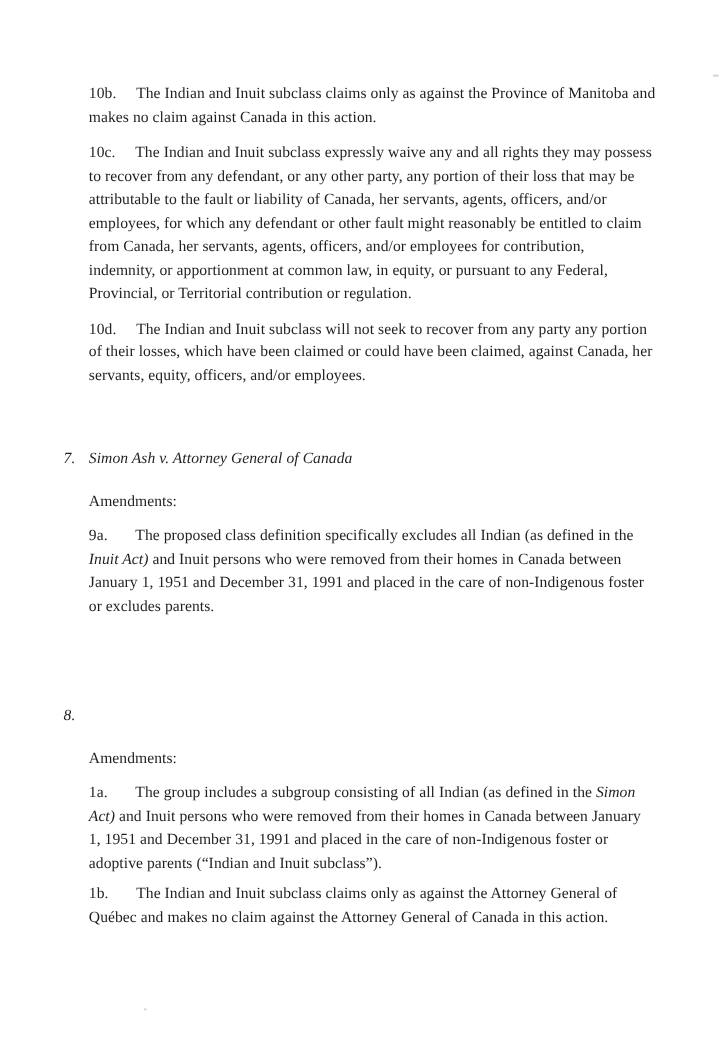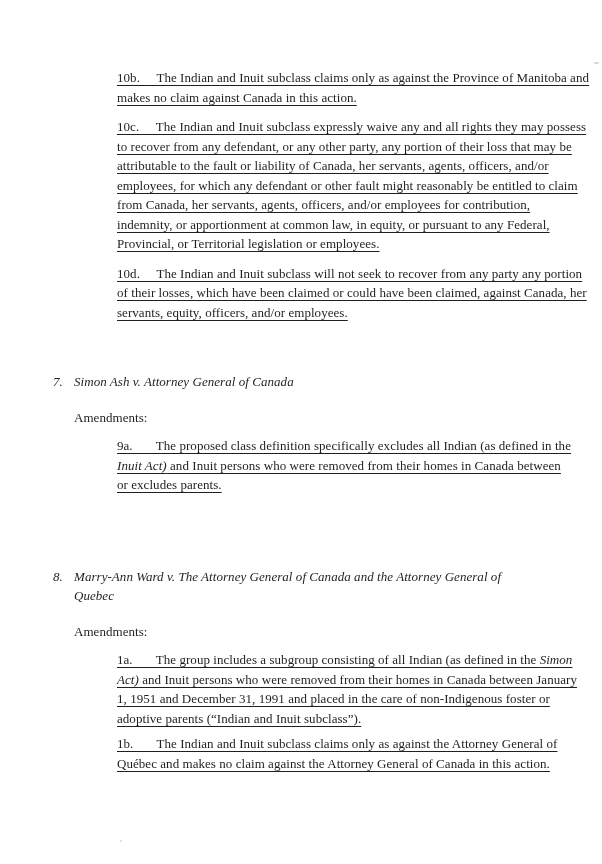--- a/index.html
+++ b/index.html
@@ -12,24 +12,22 @@
     color:#1f1f1f;
   }
   .content{padding:68px 36px 0 74px;}
   .line{
     font-size:13px;
     line-height:19.5px;
     letter-spacing:0.05px;
     white-space:nowrap;
   }
   .para .line{
-    text-decoration:underline;
     text-decoration-thickness:1px;
     text-underline-offset:3px;
-    margin-left:43px;
   }
   .para{margin-bottom:10px;}
   .para-10d{margin-bottom:0;}
   .section-7{margin-top:50px;}
   .section-8{margin-top:72px;}
   .sec-head{
     display:flex;
     font-style:italic;
     margin-bottom:16px;
   }
@@ -59,51 +57,48 @@
       <div class="line">makes no claim against Canada in this action.</div>
     </div>
 
     <div class="para para-10c">
       <div class="line">10c.&nbsp;&nbsp;&nbsp;&nbsp;&nbsp;The Indian and Inuit subclass expressly waive any and all rights they may possess</div>
       <div class="line">to recover from any defendant, or any other party, any portion of their loss that may be</div>
       <div class="line">attributable to the fault or liability of Canada, her servants, agents, officers, and/or</div>
       <div class="line">employees, for which any defendant or other fault might reasonably be entitled to claim</div>
       <div class="line">from Canada, her servants, agents, officers, and/or employees for contribution,</div>
       <div class="line">indemnity, or apportionment at common law, in equity, or pursuant to any Federal,</div>
-      <div class="line">Provincial, or Territorial legislation or employees.</div>
+      <div class="line">Provincial, or Territorial contribution or regulation.</div>
     </div>
 
     <div class="para para-10d">
       <div class="line">10d.&nbsp;&nbsp;&nbsp;&nbsp;&nbsp;The Indian and Inuit subclass will not seek to recover from any party any portion</div>
       <div class="line">of their losses, which have been claimed or could have been claimed, against Canada, her</div>
       <div class="line">servants, equity, officers, and/or employees.</div>
     </div>
 
     <div class="section section-7">
       <div class="sec-head">
         <span class="sec-num">7.</span>
         <span class="sec-title">
           <span class="line">Simon Ash v. Attorney General of Canada</span>
         </span>
       </div>
       <div class="amend-label line">Amendments:</div>
       <div class="para para-9a">
         <div class="line">9a.&nbsp;&nbsp;&nbsp;&nbsp;&nbsp;&nbsp;&nbsp;The proposed class definition specifically excludes all Indian (as defined in the</div>
         <div class="line"><span style="font-style: italic;">Inuit Act)</span><span> and Inuit persons who were removed from their homes in Canada between</span></div>
+        <div class="line">January 1, 1951 and December 31, 1991 and placed in the care of non-Indigenous foster</div>
         <div class="line">or excludes parents.</div>
       </div>
     </div>
 
     <div class="section section-8">
       <div class="sec-head">
         <span class="sec-num">8.</span>
-        <span class="sec-title">
-          <div class="line">Marry-Ann Ward v. The Attorney General of Canada and the Attorney General of</div>
-          <div class="line">Quebec</div>
-        </span>
       </div>
       <div class="amend-label line">Amendments:</div>
       <div class="para para-1a">
         <div class="line"><span>1a.&nbsp;&nbsp;&nbsp;&nbsp;&nbsp;&nbsp;&nbsp;The group includes a subgroup consisting of all Indian (as defined in the </span><span style="font-style: italic;">Simon</span></div>
         <div class="line"><span style="font-style: italic;">Act)</span><span> and Inuit persons who were removed from their homes in Canada between January</span></div>
         <div class="line">1, 1951 and December 31, 1991 and placed in the care of non-Indigenous foster or</div>
         <div class="line">adoptive parents (“Indian and Inuit subclass”).</div>
       </div>
       <div class="para para-1b">
         <div class="line">1b.&nbsp;&nbsp;&nbsp;&nbsp;&nbsp;&nbsp;&nbsp;The Indian and Inuit subclass claims only as against the Attorney General of</div>

